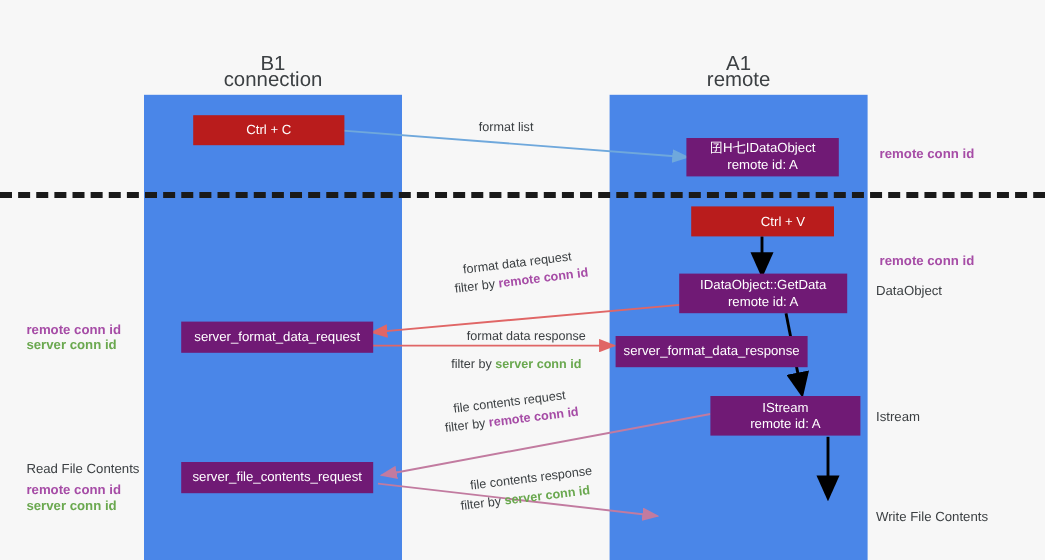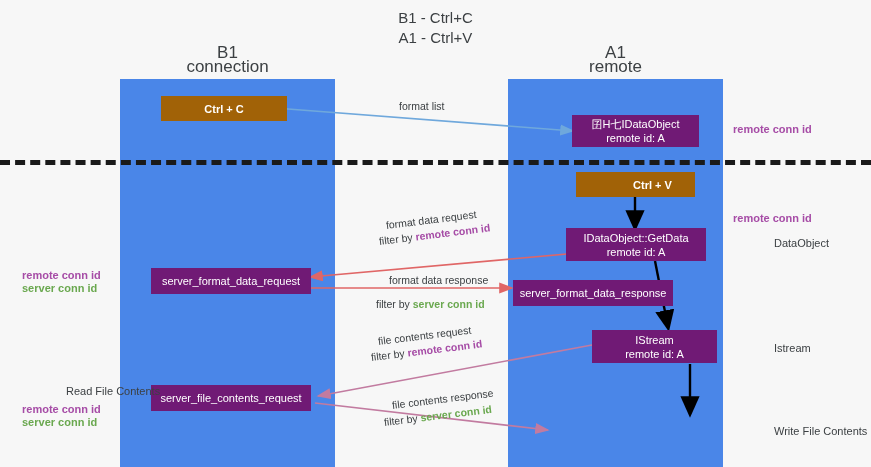--- a/index.html
+++ b/index.html
@@ -51,38 +51,38 @@
     flex-direction: column;
     align-items: center;
     justify-content: center;
     color: #ffffff;
     font-size: 11px;
     line-height: 14px;
     text-align: center;
     white-space: pre-line;
     padding: 2px 4px;
   }
-  .node.green { background: #a16207; font-weight: bold; }
+  .node.green { background: #b91c1c; }
   .node.orange { background: #701a75; }
 
   .divider {
     position: absolute;
     left: 0; top: 160px;
     width: 871px;
     height: 0;
     border-top: 5px dashed #1a1a1a;
   }
 
   .sidelabel {
     position: absolute;
     font-size: 11px;
     line-height: 14px;
     white-space: pre-line;
   }
-  .sidelabel.dark { color: #3c4043; margin-left: 44px; }
+  .sidelabel.dark { color: #3c4043; }
   .sidelabel.purple { color: #a64ca6; font-weight: bold; }
   .sidelabel.green { color: #6aa84f; font-weight: bold; }
 
   .edgelabel {
     position: absolute;
     font-size: 10.5px;
     line-height: 15px;
     color: #3c4043;
     white-space: nowrap;
   }
@@ -99,22 +99,20 @@
   }
 </style>
 </head>
 <body>
 
 <div id="canvas">
 
   <div class="lane lane-b1"></div>
   <div class="lane lane-a1"></div>
 
-  <div class="title">B1 - Ctrl+C
-A1 - Ctrl+V</div>
 
   <div class="col-head col-head-b1">B1
 connection</div>
   <div class="col-head col-head-a1">A1
 remote</div>
 
   <svg class="wires" viewBox="0 0 871 467">
     <defs>
       <marker id="ar-blue" markerWidth="9" markerHeight="7" refX="8" refY="3.5" orient="auto">
         <polygon points="0 0, 9 3.5, 0 7" fill="#6fa8dc"></polygon>

